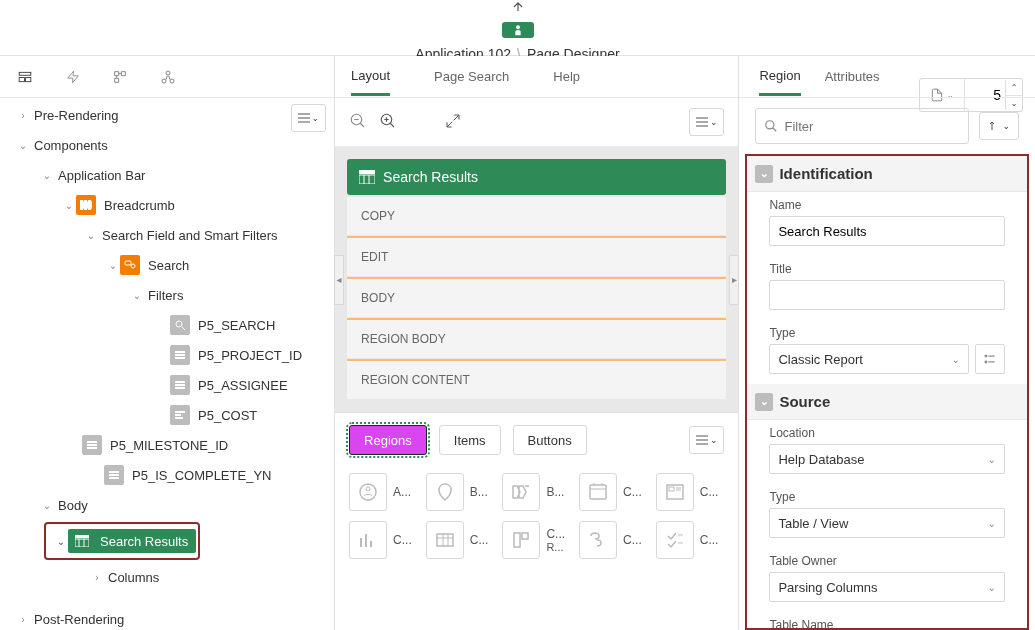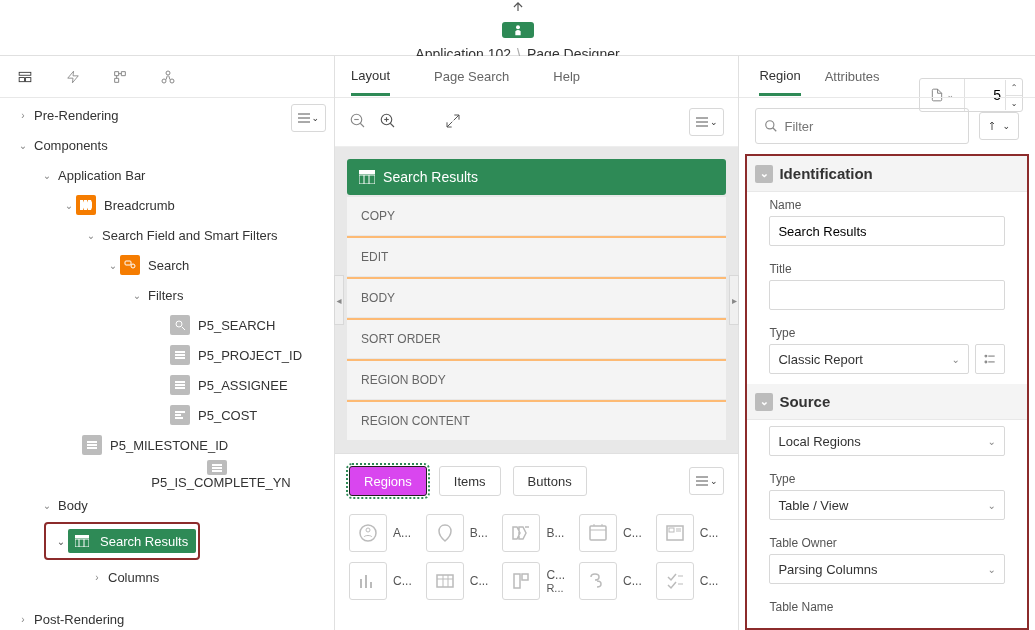--- a/index.html
+++ b/index.html
@@ -298,21 +298,21 @@
       <div class="tree-row" style="padding-left:82px;">
           <span class="ico-box ico-item">
             <svg width="12" height="10" fill="#fff">
               <rect x="1" y="1" width="10" height="2"></rect>
               <rect x="1" y="4" width="10" height="2"></rect>
               <rect x="1" y="7" width="10" height="2"></rect>
             </svg>
           </span>
           <span class="lbl">P5_MILESTONE_ID</span>
         </div>
-      <div class="tree-row" style="padding-left:104px;flex-direction:column;">
+      <div class="tree-row" style="padding-left:104px;">
           <span class="ico-box ico-item">
             <svg width="12" height="10" fill="#fff">
               <rect x="1" y="1" width="10" height="2"></rect>
               <rect x="1" y="4" width="10" height="2"></rect>
               <rect x="1" y="7" width="10" height="2"></rect>
             </svg>
           </span>
           <span class="lbl">P5_IS_COMPLETE_YN</span>
         </div>
       <div class="tree-row" style="padding-left:40px;">
@@ -389,21 +389,20 @@
             <rect x="0" y="5" width="16" height="9" fill="none" stroke="#fff"></rect>
             <line x1="5" y1="5" x2="5" y2="14" stroke="#fff"></line>
             <line x1="10" y1="5" x2="10" y2="14" stroke="#fff"></line>
           </svg>
         <span>Search Results</span>
       </div>
       <div class="region-rows" id="region-rows">
           <div class="region-row">COPY</div>
           <div class="region-row">EDIT</div>
           <div class="region-row">BODY</div>
-          <div class="region-row">SORT ORDER</div>
           <div class="region-row">REGION BODY</div>
           <div class="region-row">REGION CONTENT</div>
         </div>
     </div>
     <div class="gallery-bar">
       <div class="gal-tab active">Regions</div>
       <div class="gal-tab">Items</div>
       <div class="gal-tab">Buttons</div>
       <div class="flex-spacer"></div>
       <div class="mini-btn">
@@ -585,22 +584,23 @@
               </svg>
             </div>
         </div>
       </div>
 
       <div class="prop-section-hdr">
         <div class="chk">⌄</div>
         <span>Source</span>
       </div>
       <div class="prop-field">
+        <label>Location</label>
         <div class="select-ctl">
-            <span class="sv">Local Regions</span>
+            <span class="sv">Help Database</span>
             <span class="caret-d">⌄</span>
           </div>
       </div>
       <div class="prop-field">
         <label>Type</label>
         <div class="select-ctl">
             <span class="sv">Table / View</span>
             <span class="caret-d">⌄</span>
           </div>
       </div>

